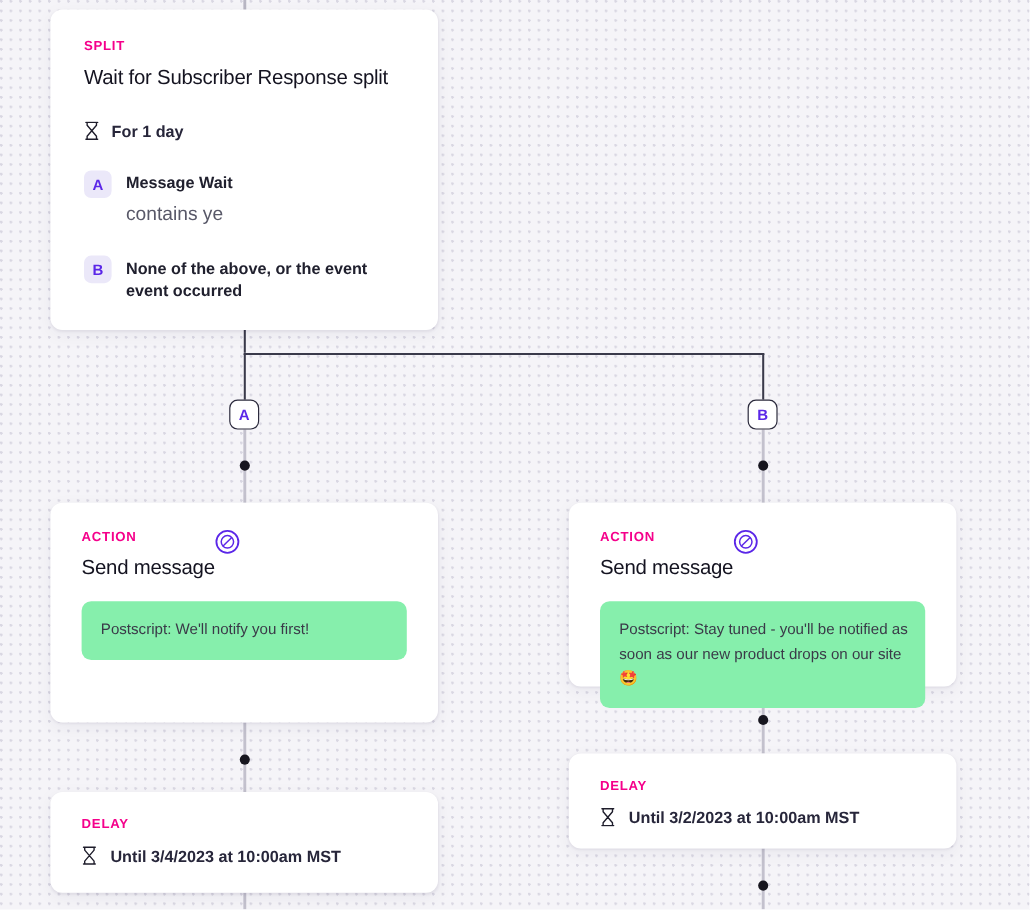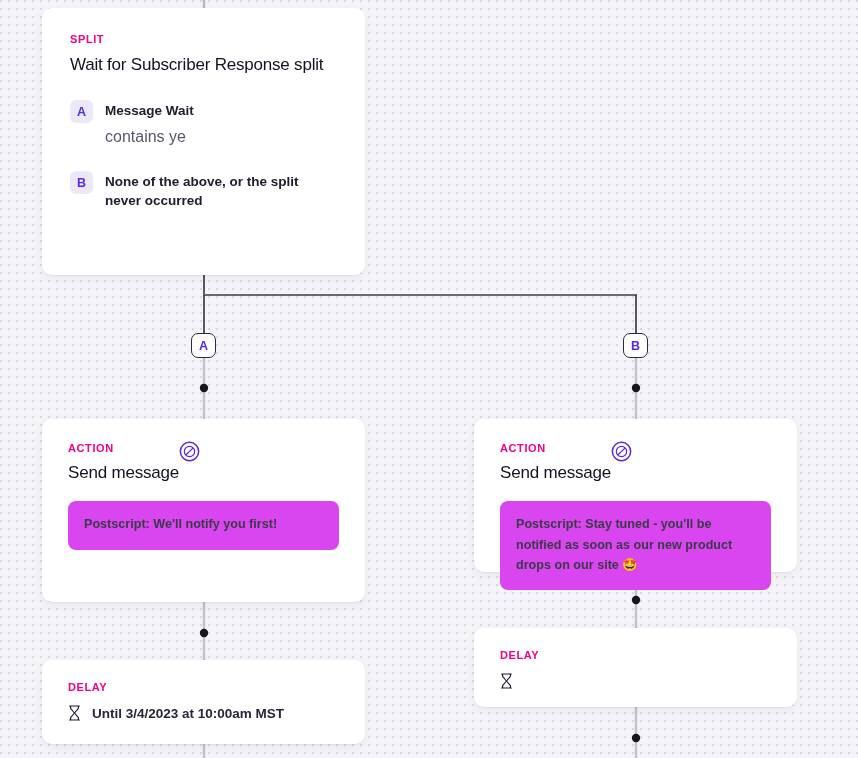--- a/index.html
+++ b/index.html
@@ -156,27 +156,26 @@
 
   .msg-icon {
     width: 21px;
     height: 21px;
     flex: 0 0 auto;
     margin-top: -2px;
   }
 
   .msg-body {
     margin-top: 18px;
-    background: #d946ef;
+    background: #86efac;
     border-radius: 8px;
     padding: 13px 12px 15px 16px;
     font-size: 12.6px;
     line-height: 1.62;
     color: #3a3a48;
-    font-weight: bold;
   }
   .msg-body p + p { margin-top: 16px; }
 
   
   .delay-card { padding: 22px 26px 0 26px; }
   #delay-card-a { left: 42px; top: 660px; width: 323px; height: 84px; }
   #delay-card-b { left: 474px; top: 628px; width: 323px; height: 79px; }
 
   .delay-row {
     display: flex;
@@ -222,33 +221,41 @@
     <line x1="636" y1="707" x2="636" y2="758" stroke="#c3c1cd" stroke-width="2.4"></line>
     <circle cx="636" cy="738" r="4.2" fill="#17161f"></circle>
 
     <line x1="204" y1="744" x2="204" y2="758" stroke="#c3c1cd" stroke-width="2.4"></line>
   </svg>
 
   <div class="card" id="split-card">
     <div class="eyebrow">SPLIT</div>
     <div class="card-title">Wait for Subscriber Response split</div>
 
+    <div class="duration-row">
+      <svg class="hourglass" viewBox="0 0 13 16" xmlns="http://www.w3.org/2000/svg">
+        <path d="M1.6 1 H11.4 M1.6 15 H11.4
+                 M2.6 1 V3.4 L6.5 8 L10.4 3.4 V1
+                 M2.6 15 V12.6 L6.5 8 L10.4 12.6 V15" fill="none" stroke="#1e1d2b" stroke-width="1.15" stroke-linecap="round" stroke-linejoin="round"></path>
+      </svg>
+      <span class="duration-text">For 1 day</span>
+    </div>
 
     <div class="branch-row">
       <div class="branch-badge">A</div>
       <div class="branch-texts">
         <div class="branch-label">Message Wait</div>
         <div class="branch-sub">contains ye</div>
       </div>
     </div>
 
     <div class="branch-row second">
       <div class="branch-badge">B</div>
       <div class="branch-texts">
-        <div class="branch-label">None of the above, or the split never occurred</div>
+        <div class="branch-label">None of the above, or the event event occurred</div>
       </div>
     </div>
   </div>
 
   <div class="junction" id="junction-a">A</div>
   <div class="junction" id="junction-b">B</div>
 
   <div class="card action-card" id="action-card-a">
     <div class="action-head">
       <div>
@@ -296,16 +303,17 @@
   </div>
 
   <div class="card delay-card" id="delay-card-b">
     <div class="eyebrow">DELAY</div>
     <div class="delay-row">
       <svg class="hourglass" viewBox="0 0 13 16" xmlns="http://www.w3.org/2000/svg">
         <path d="M1.6 1 H11.4 M1.6 15 H11.4
                  M2.6 1 V3.4 L6.5 8 L10.4 3.4 V1
                  M2.6 15 V12.6 L6.5 8 L10.4 12.6 V15" fill="none" stroke="#1e1d2b" stroke-width="1.15" stroke-linecap="round" stroke-linejoin="round"></path>
       </svg>
+      <span class="delay-text">Until 3/2/2023 at 10:00am MST</span>
     </div>
   </div>
 
 </div>
 
 </body></html>

